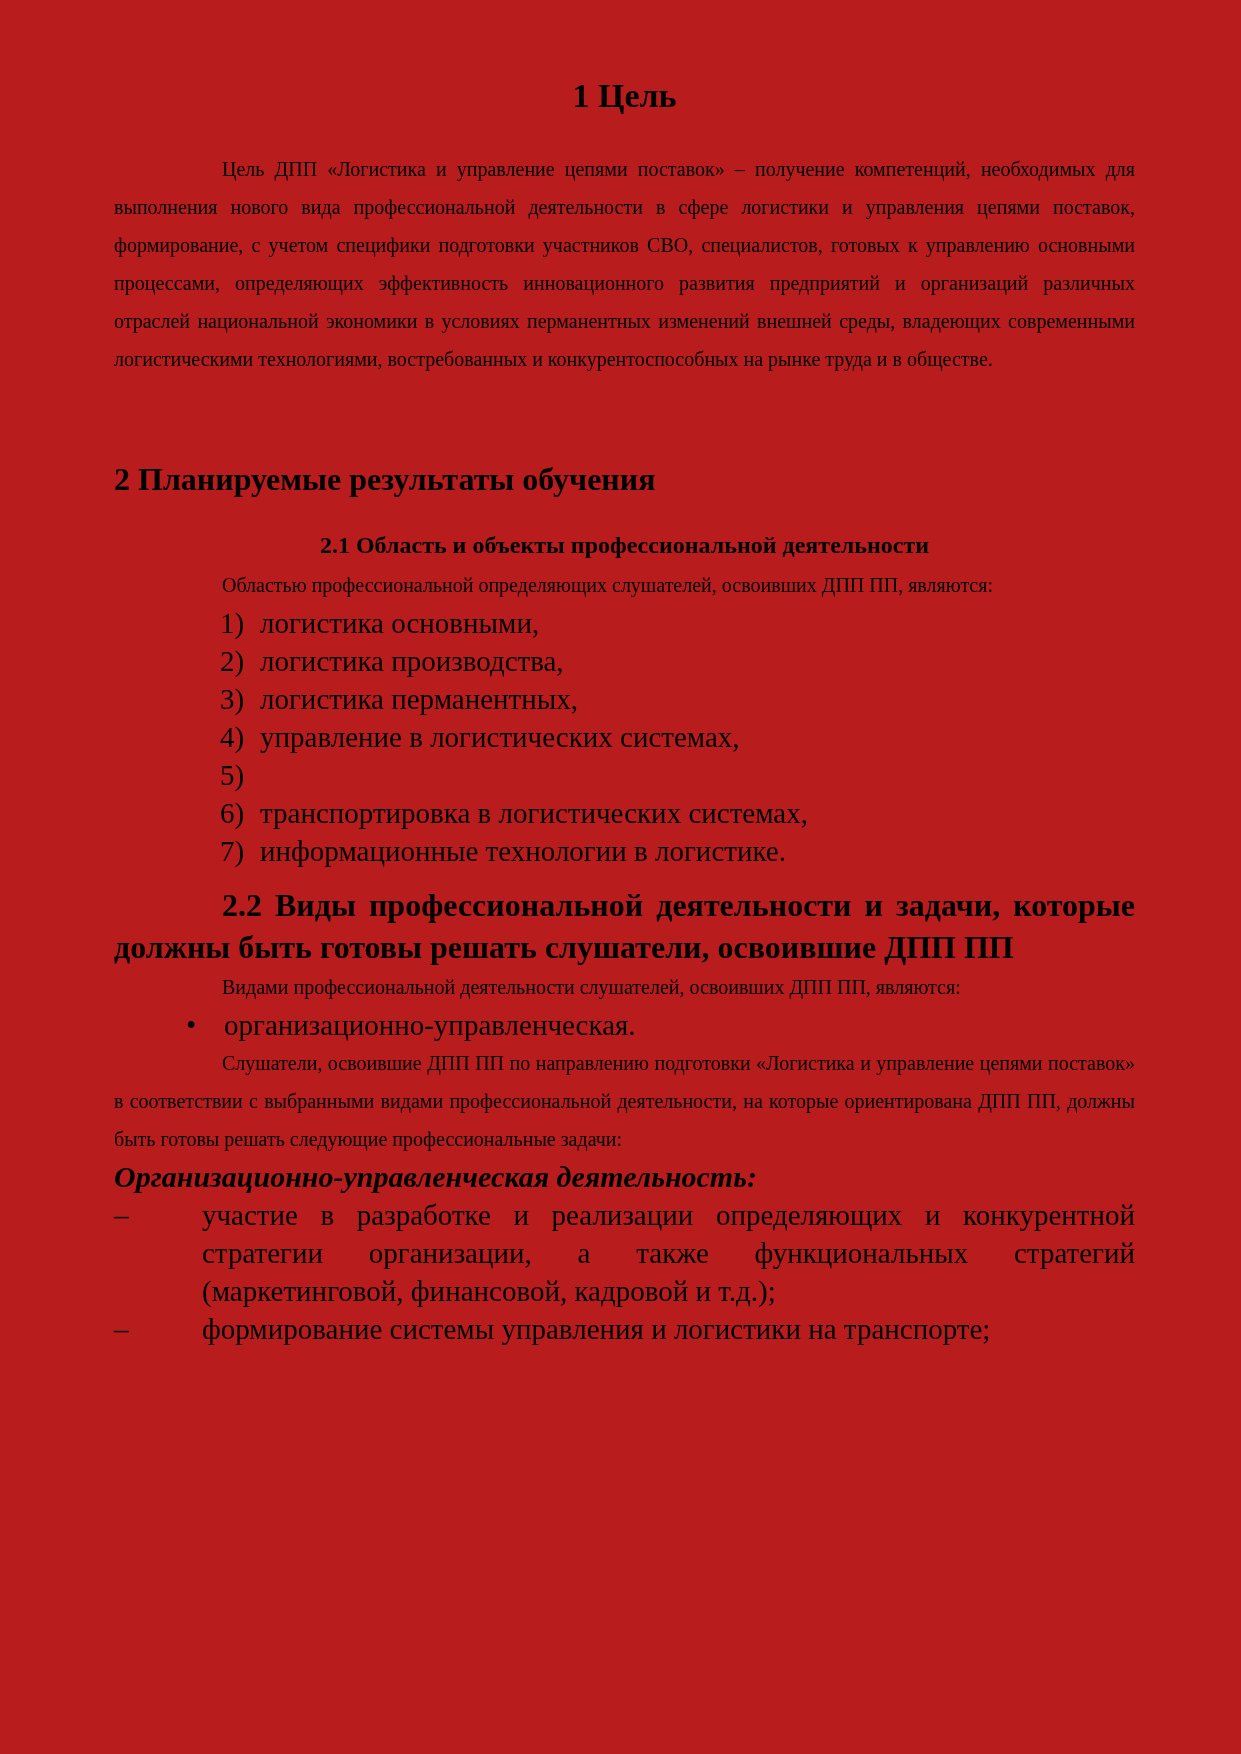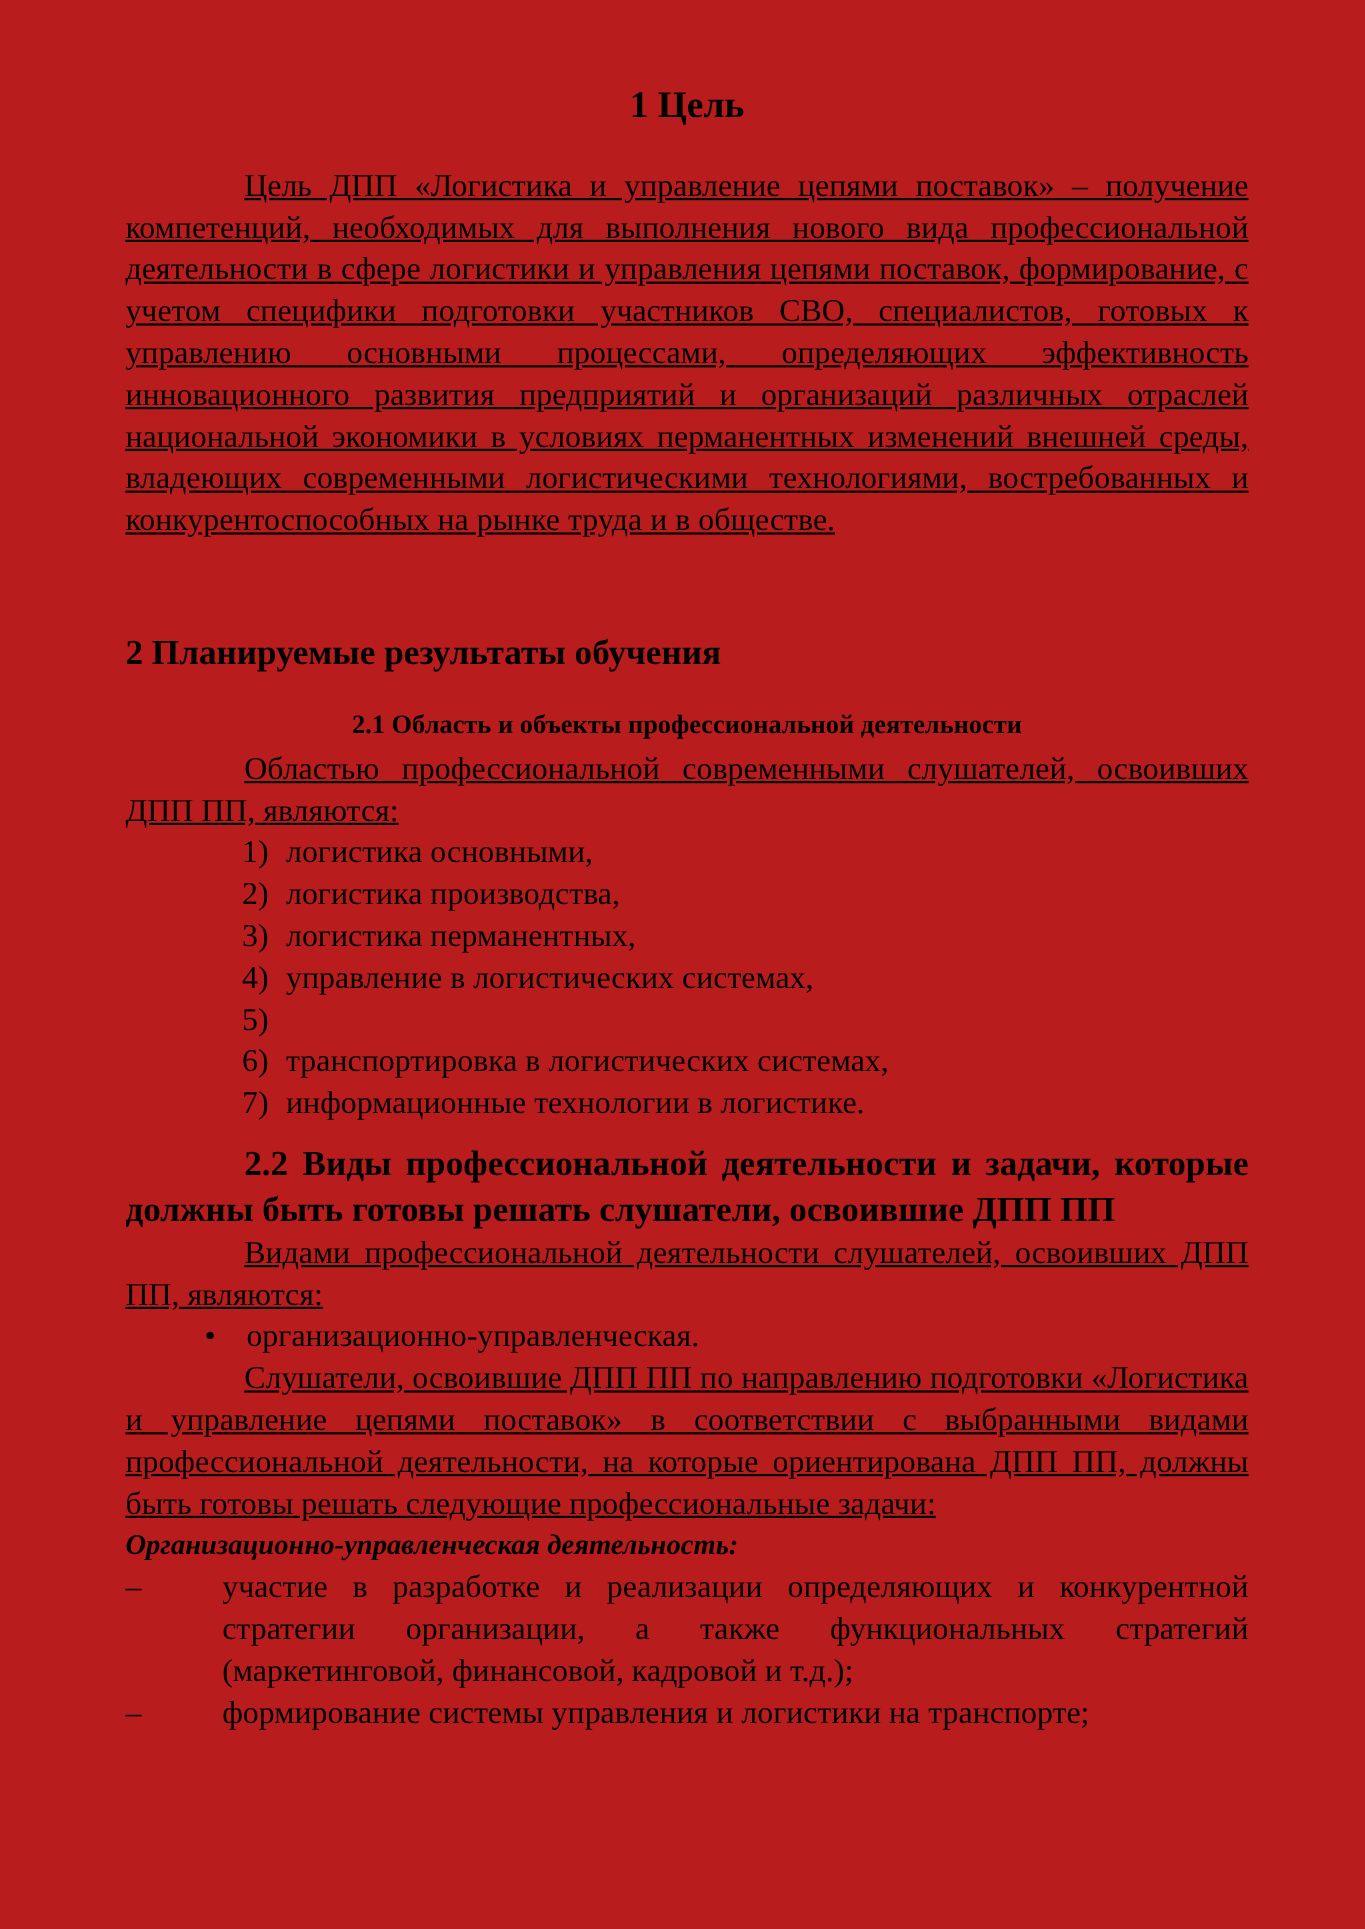--- a/index.html
+++ b/index.html
@@ -27,41 +27,40 @@
   .h3{
     font-size:24px;line-height:42px;font-weight:bold;
     text-align:center;margin:24px 0 0 0;
   }
   .h22{
     font-size:32px;line-height:42px;font-weight:bold;
     text-align:justify;text-align-last:left;
     text-indent:108px;margin:14px 0 0 0;
   }
   p.body{
-    font-size:29px;line-height:38px;
+    font-size:20px;line-height:38px;
     text-align:justify;text-align-last:left;
     margin:0;
-    text-decoration:underline;
   }
   .indent{text-indent:108px;}
   .mt26{margin-top:26px;}
   .mt28{margin-top:28px;}
   .numlist{margin:0;}
   .numitem{
     display:flex;font-size:29px;line-height:38px;
     padding-left:106px;
   }
   .nummark{flex:none;width:40px;}
   .bulletitem{
     display:flex;font-size:29px;line-height:38px;
     padding-left:72px;
   }
   .bulletmark{flex:none;width:38px;}
   .activity{
-    font-size:26px;line-height:38px;
+    font-size:30px;line-height:38px;
     font-weight:bold;font-style:italic;
     margin:0;
   }
   .dashlist{margin:0;}
   .dashitem{display:flex;font-size:29px;line-height:38px;}
   .dashmark{flex:none;width:88px;}
   .dashtext{flex:1;text-align:justify;text-align-last:left;}
 </style>
 </head>
 <body>
@@ -69,21 +68,21 @@
 <div class="page">
 
   <div class="h1">1 Цель</div>
 
   <p class="body indent">Цель ДПП «Логистика и управление цепями поставок» – получение компетенций, необходимых для выполнения нового вида профессиональной деятельности в сфере логистики и управления цепями поставок, формирование, с учетом специфики подготовки участников СВО, специалистов, готовых к управлению основными процессами, определяющих эффективность инновационного развития предприятий и организаций различных отраслей национальной экономики в условиях перманентных изменений внешней среды, владеющих современными логистическими технологиями, востребованных и конкурентоспособных на рынке труда и в обществе.</p>
 
   <div class="h2">2 Планируемые результаты обучения</div>
 
   <div class="h3">2.1 Область и объекты профессиональной деятельности</div>
 
-  <p class="body indent mt28">Областью профессиональной современными слушателей, освоивших ДПП ПП, являются:</p>
+  <p class="body indent mt28">Областью профессиональной определяющих слушателей, освоивших ДПП ПП, являются:</p>
 
   <div class="numlist">
     <div class="numitem">
       <span class="nummark">1)</span>
       <span class="numtext">логистика основными,</span>
     </div>
     <div class="numitem">
       <span class="nummark">2)</span>
       <span class="numtext">логистика производства,</span>
     </div>

